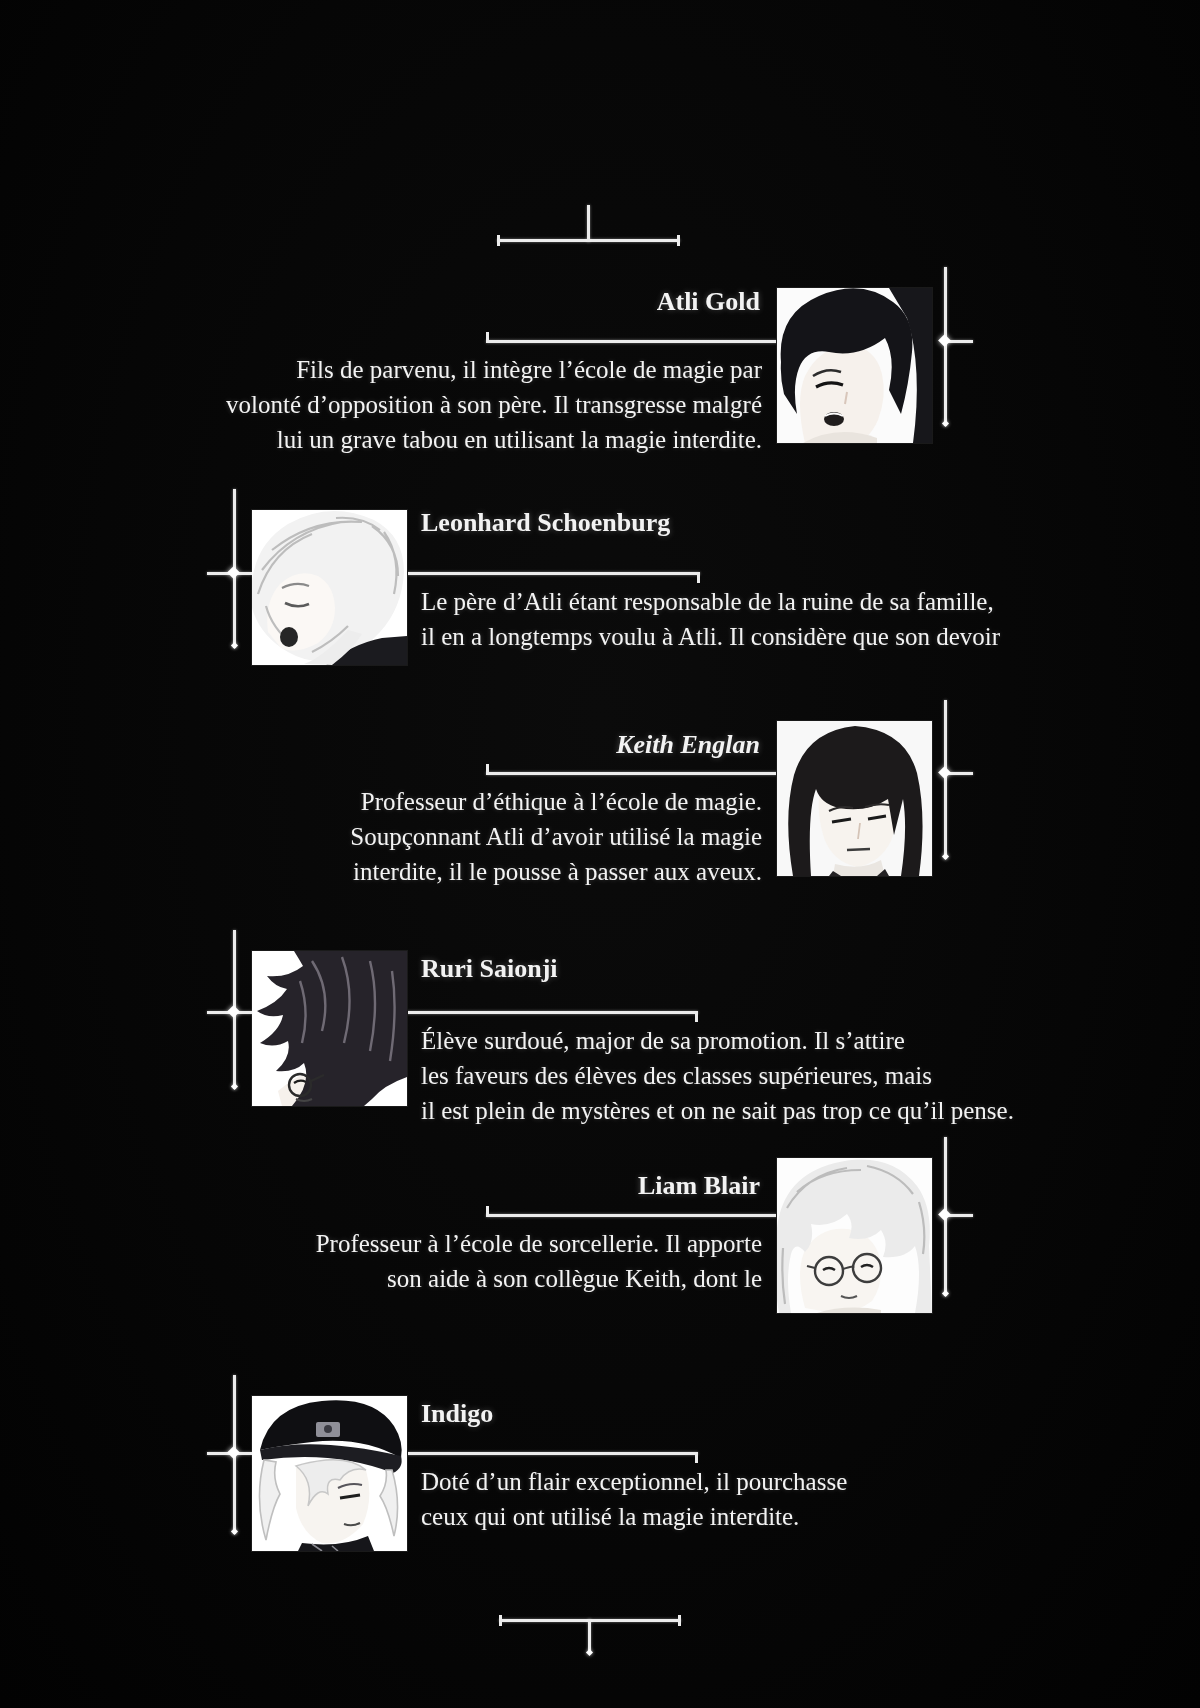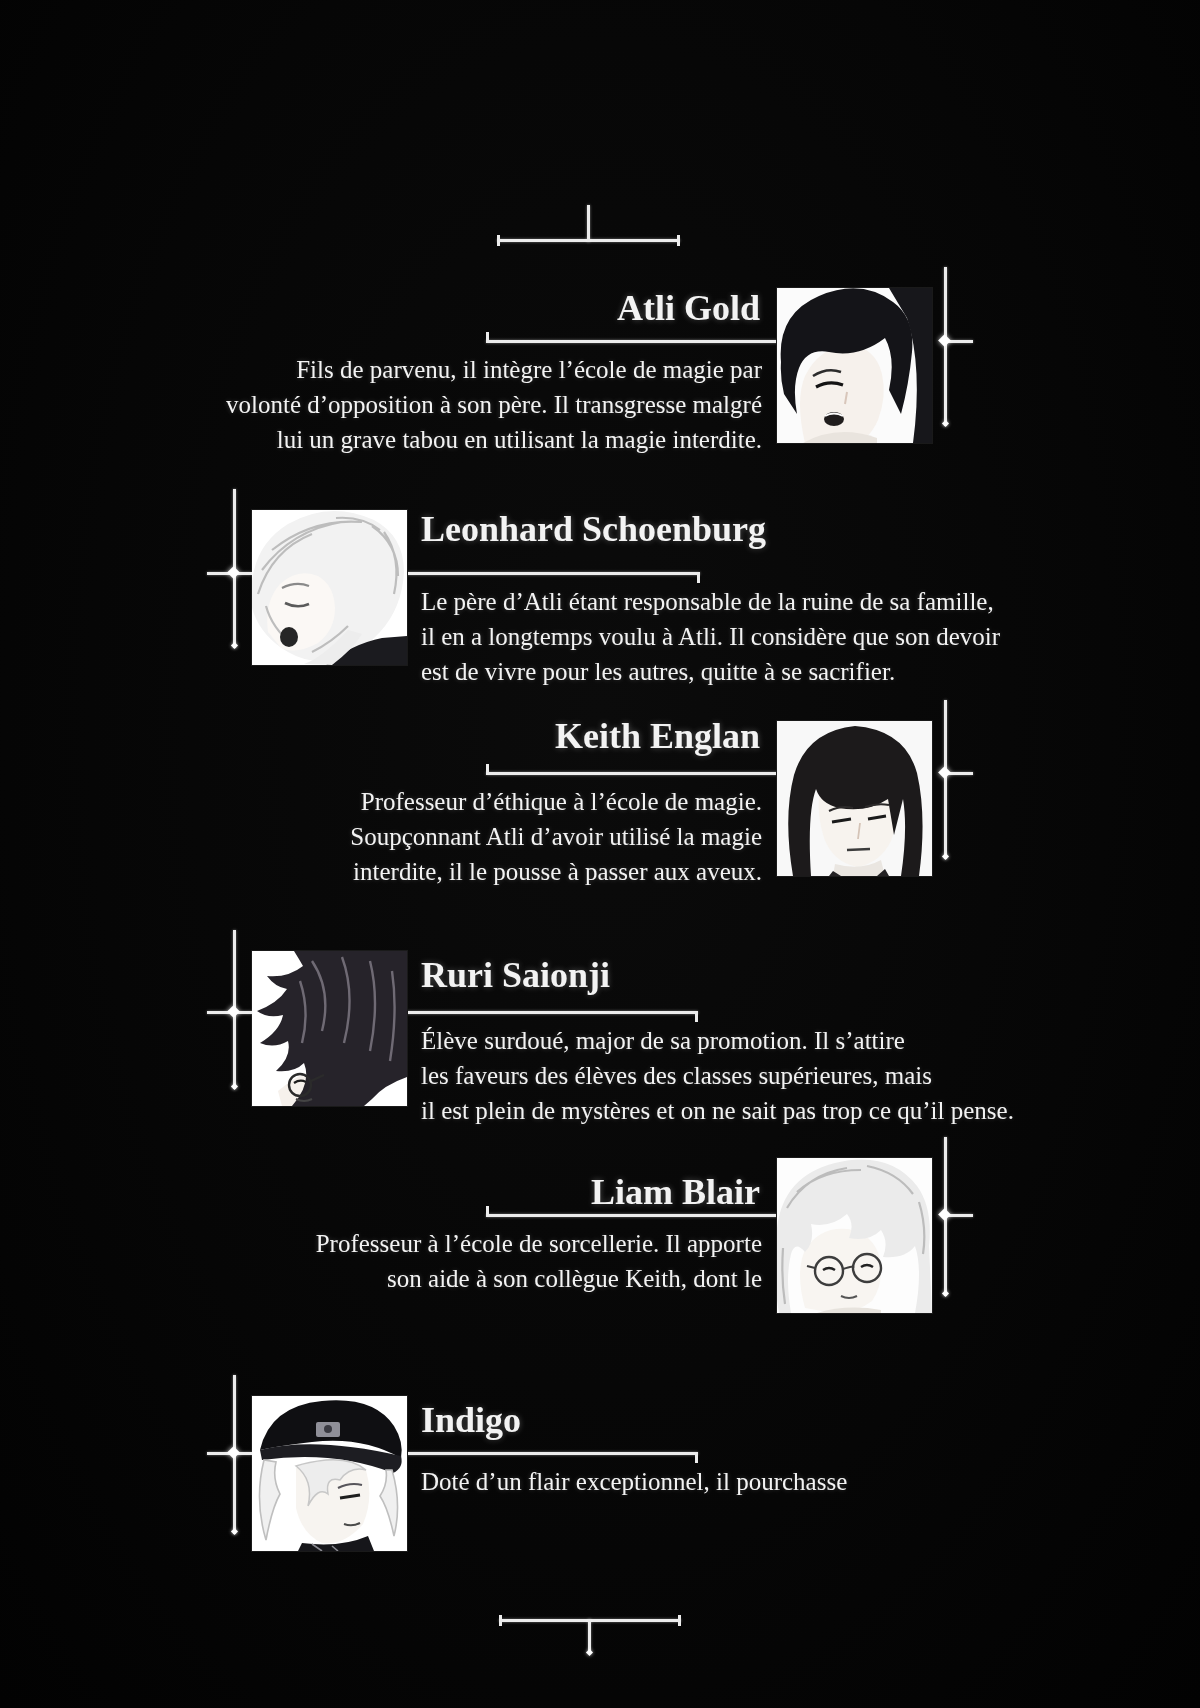--- a/index.html
+++ b/index.html
@@ -22,21 +22,21 @@
   }
   .cap-l::before{left:0;}
   .cap-r::after{right:0;}
   .hook-up::before{content:"";position:absolute;left:0;top:-8px;width:3px;height:11px;background:#ececec;}
   .hook-dn::after{content:"";position:absolute;right:0;top:0;width:3px;height:11px;background:#ececec;}
   .spark{position:absolute;width:9px;height:9px;background:#fff;transform:rotate(45deg);
          box-shadow:0 0 5px rgba(255,255,255,.8);}
   .dot{position:absolute;width:5px;height:5px;background:#fff;transform:rotate(45deg);
        box-shadow:0 0 4px rgba(255,255,255,.7);}
   .char-name{
-    position:absolute;font-size:36px;font-weight:bold;white-space:nowrap;
+    position:absolute;font-size:26px;font-weight:bold;white-space:nowrap;
     text-shadow:0 0 6px rgba(255,255,255,.28);
   }
   .char-name.right{right:440px;text-align:right;}
   .char-name.left{left:421px;}
   .desc{
     position:absolute;font-size:25px;line-height:35px;
     text-shadow:0 0 5px rgba(255,255,255,.22);width:680px;
   }
   .desc.right{right:438px;text-align:right;}
   .desc.left{left:421px;text-align:left;}
@@ -47,21 +47,21 @@
   .portrait svg{display:block;width:155px;height:155px;}
   
   .n1{top:287px;}  .u1{top:340px;left:486px;width:292px;}  .d1{top:352px;}
   .p1{top:288px;left:777px;} .b1v{top:267px;left:944px;height:159px;} .b1t{top:340px;left:944px;width:29px;}
   .s1{top:336px;left:940px;} .o1{top:421px;left:943px;}
 
   .n2{top:508px;text-align:center;}  .u2{top:572px;left:406px;width:294px;}  .d2{top:584px;}
   .p2{top:510px;left:252px;} .b2v{top:489px;left:233px;height:159px;} .b2t{top:572px;left:207px;width:45px;}
   .s2{top:568px;left:229px;} .o2{top:643px;left:232px;}
 
-  .n3{top:715px;}  .u3{top:772px;left:486px;width:292px;}  .d3{top:784px;}
+  .n3{top:730px;font-style:italic;}  .u3{top:772px;left:486px;width:292px;}  .d3{top:784px;}
   .p3{top:721px;left:777px;} .b3v{top:700px;left:944px;height:159px;} .b3t{top:772px;left:944px;width:29px;}
   .s3{top:768px;left:940px;} .o3{top:854px;left:943px;}
 
   .n4{top:954px;}  .u4{top:1011px;left:406px;width:292px;} .d4{top:1023px;}
   .p4{top:951px;left:252px;} .b4v{top:930px;left:233px;height:159px;} .b4t{top:1011px;left:207px;width:45px;}
   .s4{top:1007px;left:229px;} .o4{top:1084px;left:232px;}
 
   .n5{top:1152px;margin-top:19px;} .u5{top:1214px;left:486px;width:292px;} .d5{top:1226px;}
   .p5{top:1158px;left:777px;} .b5v{top:1137px;left:944px;height:159px;} .b5t{top:1214px;left:944px;width:29px;}
   .s5{top:1210px;left:940px;} .o5{top:1291px;left:943px;}
@@ -113,21 +113,20 @@
     <div class="spark s1"></div>
     <div class="dot o1"></div>
   </section>
 
   <section>
     <div class="char-name left n2">Leonhard Schoenburg</div>
     <div class="hline u2 hook-dn"></div>
     <div class="desc left d2">
       <div>Le père d’Atli étant responsable de la ruine de sa famille,</div>
       <div>il en a longtemps voulu à Atli. Il considère que son devoir</div>
-      <div>est de vivre pour les autres, quitte à se sacrifier.</div>
     </div>
     <div class="portrait p2">
       <svg viewBox="0 0 155 155">
         <rect width="155" height="155" fill="#ffffff"></rect>
         <path d="M0,98 Q-6,40 36,14 Q78,-10 122,10 Q152,26 152,62 Q150,98 128,122 Q112,140 92,148 Q62,157 36,142 Q8,126 0,98 Z" fill="#f2f2f2"></path>
         <path d="M16,122 Q12,92 28,74 Q46,58 66,66 Q82,75 83,98 Q83,120 66,133 Q44,145 29,138 Z" fill="#fbf8f5"></path>
         <path d="M10,60 Q40,20 90,12 M20,40 Q60,8 110,12 M6,84 Q20,40 60,24 M120,16 Q146,34 146,66 M132,22 Q150,48 142,84 M40,134 Q20,118 14,96 M60,142 Q80,132 96,116 M84,8 Q110,6 128,20" stroke="#bdbdbd" stroke-width="2.2" fill="none"></path>
         <path d="M30,78 Q44,71 57,76" stroke="#8a8a8a" stroke-width="2.2" fill="none"></path>
         <path d="M33,93 Q45,99 57,94" stroke="#5a5a5a" stroke-width="2.6" fill="none"></path>
         <ellipse cx="37" cy="127" rx="9" ry="10" fill="#262626"></ellipse>
@@ -219,20 +218,21 @@
     <div class="hline b5t"></div>
     <div class="spark s5"></div>
     <div class="dot o5"></div>
   </section>
 
   <section>
     <div class="char-name left n6">Indigo</div>
     <div class="hline u6 hook-dn"></div>
     <div class="desc left d6">
       <div>Doté d’un flair exceptionnel, il pourchasse</div>
+      <div>ceux qui ont utilisé la magie interdite.</div>
     </div>
     <div class="portrait p6">
       <svg viewBox="0 0 155 155">
         <rect width="155" height="155" fill="#ffffff"></rect>
         <path d="M44,72 Q82,62 114,74 Q122,102 111,128 Q92,150 70,147 Q50,138 44,112 Z" fill="#f7f4f0"></path>
         <path d="M8,54 Q18,10 70,5 Q122,0 142,30 Q152,46 149,62 Q110,40 60,46 Q26,50 8,54 Z" fill="#0f0f12"></path>
         <path d="M8,54 Q62,40 149,60 Q152,72 141,77 Q82,54 10,64 Z" fill="#1d1d22"></path>
         <rect x="64" y="26" width="24" height="15" rx="2" fill="#8f8f98"></rect>
         <circle cx="76" cy="33" r="4" fill="#3a3a42"></circle>
         <path d="M12,64 Q2,104 14,144 Q20,112 28,98 Q20,82 24,66 Z M140,74 Q150,108 142,140 Q136,112 128,100 Q136,88 134,74 Z" fill="#f0f0f0" stroke="#bfbfbf" stroke-width="1.6"></path>

